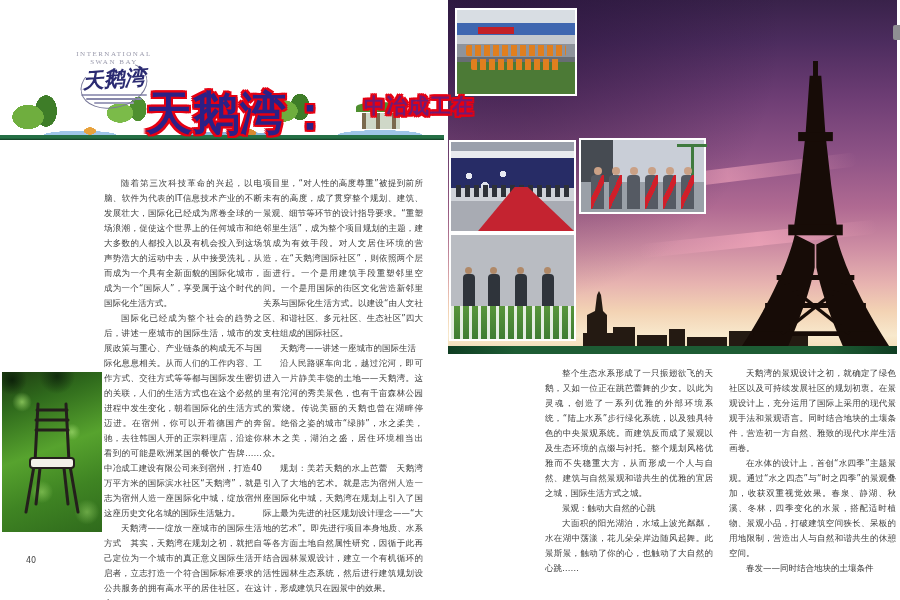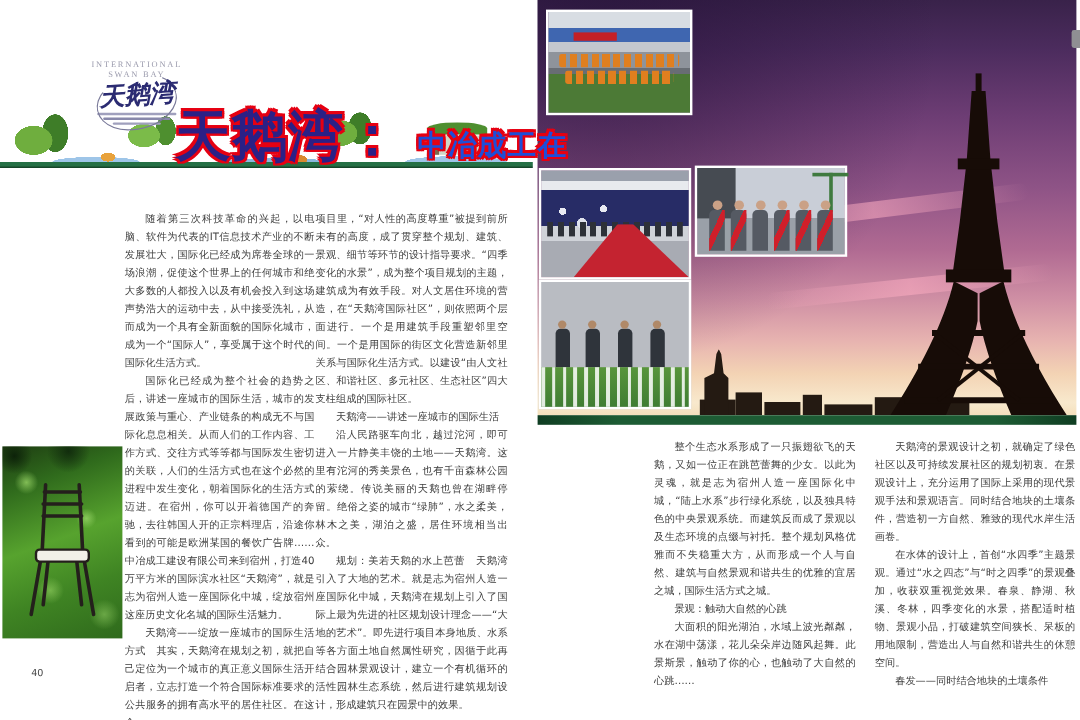--- a/index.html
+++ b/index.html
@@ -43,21 +43,21 @@
   .left-rule{position:absolute;left:0;top:135px;width:444px;height:5px;z-index:3;}
   .right-rule{position:absolute;left:448px;top:346px;width:449px;height:8px;z-index:3;
       background:linear-gradient(90deg,#0f3d22,#1d5c34 15%,#1d5c34 85%,#0f3d22);}
 
   .title-row{position:absolute;left:146px;top:82px;height:54px;display:flex;
              align-items:flex-end;gap:14px;z-index:5;white-space:nowrap;}
   .outline-red{text-shadow:-2px -2px 0 #e60012,2px -2px 0 #e60012,-2px 2px 0 #e60012,
       2px 2px 0 #e60012,0 2px 0 #e60012,0 -2px 0 #e60012,2px 0 0 #e60012,-2px 0 0 #e60012;}
   .title-main{margin:0;font-size:46px;line-height:1;font-weight:700;color:#2b2086;
               letter-spacing:1px;}
-  .title-sub{margin:0;font-size:24px;line-height:1;font-weight:900;color:#1d4ed8;
+  .title-sub{margin:16px;font-size:21px;line-height:1;font-weight:900;color:#701a75;
              padding-bottom:3px;letter-spacing:1px;}
   .title-right{position:absolute;left:2px;top:94px;margin:0;font-size:26px;font-weight:900;
       color:#ffffff;letter-spacing:2px;white-space:nowrap;z-index:6;
       text-shadow:-1.5px -1.5px 0 #e60012,1.5px -1.5px 0 #e60012,-1.5px 1.5px 0 #e60012,
       1.5px 1.5px 0 #e60012;}
 
   
   .col{position:absolute;font-size:8.5px;line-height:15px;text-align:justify;color:#3d3d3d;}
   .col p{margin:0;}
   .indent{text-indent:2em;}
@@ -173,21 +173,21 @@
       <h2 class="title-sub outline-red">中冶成工在</h2>
     </div>
 
     <div class="col col-l1">
       <p class="indent">随着第三次科技革命的兴起，以电脑、软件为代表的IT信息技术产业的不断发展壮大，国际化已经成为席卷全球的一场浪潮，促使这个世界上的任何城市和绝大多数的人都投入以及有机会投入到这场声势浩大的运动中去，从中接受洗礼，从而成为一个具有全新面貌的国际化城市，成为一个“国际人”，享受属于这个时代的国际化生活方式。</p>
       <p class="indent">国际化已经成为整个社会的趋势之后，讲述一座城市的国际生活，城市的发展政策与重心、产业链条的构成无不与国际化息息相关。从而人们的工作内容、工作方式、交往方式等等都与国际发生密切的关联，人们的生活方式也在这个必然的进程中发生变化，朝着国际化的生活方式迈进。在宿州，你可以开着德国产的奔驰，去往韩国人开的正宗料理店，沿途你看到的可能是欧洲某国的餐饮广告牌……中冶成工建设有限公司来到宿州，打造40万平方米的国际滨水社区“天鹅湾”，就是志为宿州人造一座国际化中城，绽放宿州这座历史文化名城的国际生活魅力。</p>
       <p class="indent gap">天鹅湾——绽放一座城市的国际生活方式　其实，天鹅湾在规划之初，就把自己定位为一个城市的真正意义国际生活开启者，立志打造一个符合国际标准要求的公共服务的拥有高水平的居住社区。在这个</p>
     </div>
 
     <div class="col col-l2">
-      <p>项目里，“对人性的高度尊重”被提到前所未有的高度，成了贯穿整个规划、建筑、景观、细节等环节的设计指导要求。“四季变化的水景”，成为整个项目规划的主题，建筑成为有效手段。对人文居住环境的营造，在“天鹅湾国际社区”，则依照两个层面进行。一个是用建筑手段重塑邻里空间。一个是用国际的街区文化营造新邻里关系与国际化生活方式。以建设“由人文社区、和谐社区、多元社区、生态社区”四大支柱组成的国际社区。</p>
+      <p>项目里，“对人性的高度尊重”被提到前所未有的高度，成了贯穿整个规划、建筑、景观、细节等环节的设计指导要求。“重塑邻里生活”，成为整个项目规划的主题，建筑成为有效手段。对人文居住环境的营造，在“天鹅湾国际社区”，则依照两个层面进行。一个是用建筑手段重塑邻里空间。一个是用国际的街区文化营造新邻里关系与国际化生活方式。以建设“由人文社区、和谐社区、多元社区、生态社区”四大支柱组成的国际社区。</p>
       <p class="indent gap">天鹅湾——讲述一座城市的国际生活</p>
       <p class="indent">沿人民路驱车向北，越过沱河，即可进入一片静美丰饶的土地——天鹅湾。这里有沱河的秀美景色，也有千亩森林公园的萦绕。传说美丽的天鹅也曾在湖畔停留。绝俗之姿的城市“绿肺”，水之柔美，林木之美，湖泊之盛，居住环境相当出众。</p>
       <p class="indent">规划：美若天鹅的水上芭蕾　天鹅湾引入了大地的艺术。就是志为宿州人造一座国际化中城，天鹅湾在规划上引入了国际上最为先进的社区规划设计理念——“大地的艺术”。即先进行项目本身地质、水系等各方面土地自然属性研究，因循于此再结合园林景观设计，建立一个有机循环的活性园林生态系统，然后进行建筑规划设计，形成建筑只在园景中的效果。</p>
     </div>
 
     <figure class="chair-photo">
       <svg width="64" height="118" viewBox="0 0 64 118">
         <g stroke="#241f1c" stroke-width="3" fill="none" stroke-linecap="round">
           <path d="M18 4 L15 62"></path>
             <path d="M46 4 L49 62"></path>
@@ -276,21 +276,21 @@
         <span class="vis" style="left:52%"></span>
         <span class="vis" style="left:74%"></span>
         <div class="model"></div>
       </div>
 
     </div>
 
     <div class="rule-green right-rule"></div>
 
     <div class="col col-r1">
-      <p class="indent">整个生态水系形成了一只振翅欲飞的天鹅，又如一位正在跳芭蕾舞的少女。以此为灵魂，就是志为宿州人造一座国际化中城，“陆上水系”步行绿化系统，以及独具特色的中央景观系统。而建筑反而成了景观以及生态环境的点缀与衬托。整个规划风格优雅而不失稳重大方，从而形成一个人与自然、建筑与自然景观和谐共生的优雅的宜居之城，国际生活方式之城。</p>
+      <p class="indent">整个生态水系形成了一只振翅欲飞的天鹅，又如一位正在跳芭蕾舞的少女。以此为灵魂，创造了一系列优雅的外部环境系统，“陆上水系”步行绿化系统，以及独具特色的中央景观系统。而建筑反而成了景观以及生态环境的点缀与衬托。整个规划风格优雅而不失稳重大方，从而形成一个人与自然、建筑与自然景观和谐共生的优雅的宜居之城，国际生活方式之城。</p>
       <p class="indent">景观：触动大自然的心跳</p>
       <p class="indent">大面积的阳光湖泊，水域上波光粼粼，水在湖中荡漾，花儿朵朵岸边随风起舞。此景斯景，触动了你的心，也触动了大自然的心跳……</p>
     </div>
 
     <div class="col col-r2">
       <p class="indent">天鹅湾的景观设计之初，就确定了绿色社区以及可持续发展社区的规划初衷。在景观设计上，充分运用了国际上采用的现代景观手法和景观语言。同时结合地块的土壤条件，营造初一方自然、雅致的现代水岸生活画卷。</p>
       <p class="indent">在水体的设计上，首创“水四季”主题景观。通过“水之四态”与“时之四季”的景观叠加，收获双重视觉效果。春泉、静湖、秋溪、冬林，四季变化的水景，搭配适时植物、景观小品，打破建筑空间狭长、呆板的用地限制，营造出人与自然和谐共生的休憩空间。</p>
       <p class="indent gap">春发——同时结合地块的土壤条件</p>
     </div>
 

